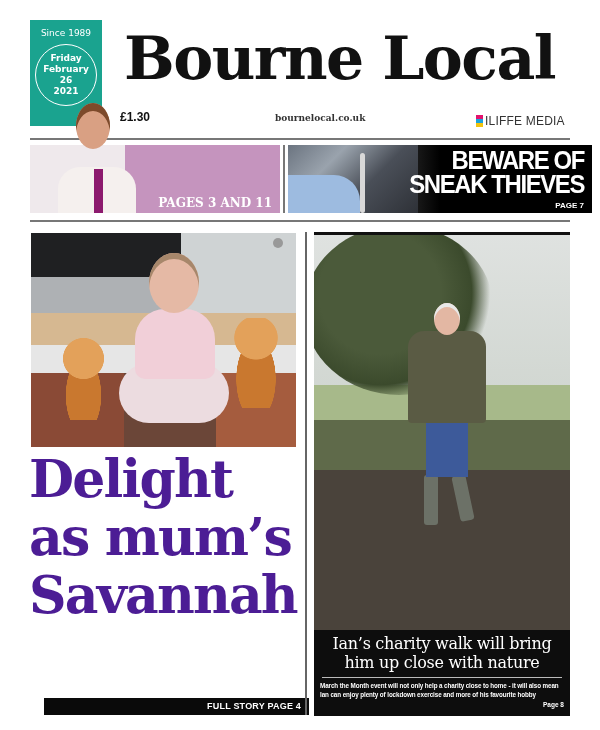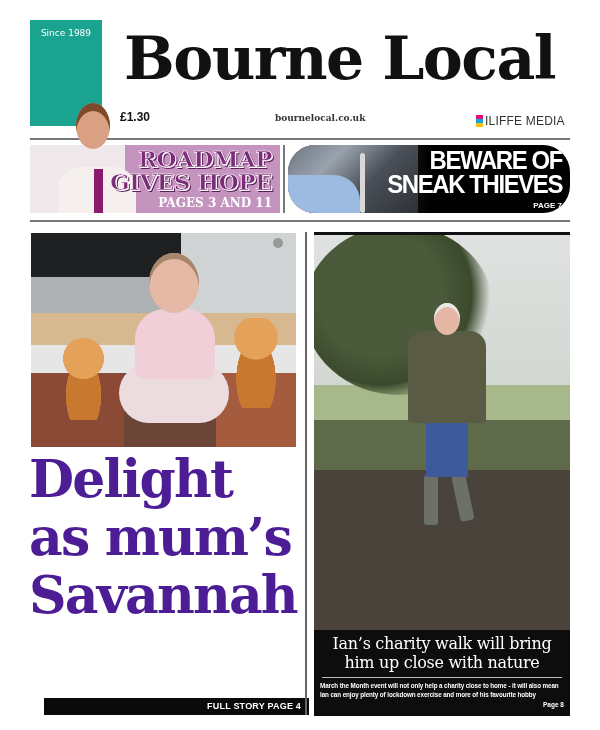--- a/index.html
+++ b/index.html
@@ -19,21 +19,21 @@
   .rule { position: absolute; height: 2px; background: #777; }
 
   .teaser { position: absolute; top: 145px; height: 68px; overflow: hidden; }
   .teaser-1 { left: 30px; width: 250px; background: linear-gradient(90deg, #efe9ec 0 38%, #c594be 38%); }
   .teaser-1 .figure { position: absolute; left: 18px; top: 0; width: 88px; height: 68px; }
   .teaser-1 .shirt { position: absolute; left: 10px; top: 22px; width: 78px; height: 46px; background: #f5f0ee; border-radius: 22px 22px 0 0; }
   .teaser-1 .tie { position: absolute; left: 46px; top: 24px; width: 9px; height: 44px; background: #8c1a6e; }
   .teaser-1 .hl { position: absolute; right: 8px; top: 2px; text-align: right; font-family: "DejaVu Serif", serif; font-weight: bold; font-size: 23px; line-height: 23px; color: #7d2c7a; -webkit-text-stroke: 0.6px #fff; text-shadow: 1px 1px 0 #fff, 2px 2px 0 #5a1e58; letter-spacing: -0.5px; }
   .teaser-1 .pg { position: absolute; right: 8px; bottom: 3px; color: #fff; font-family: "DejaVu Serif", serif; font-weight: bold; font-size: 12px; }
 
-  .teaser-2 { left: 288px; width: 282px; background: linear-gradient(90deg, #3a3f4a 0 28%, #1a1a1a 42%, #000 50%); border-radius: 27px; }
+  .teaser-2 { left: 288px; width: 304px; background: linear-gradient(90deg, #3a3f4a 0 28%, #1a1a1a 42%, #000 50%); }
   .teaser-2 .door { position: absolute; left: 0; top: 0; width: 130px; height: 68px; background: linear-gradient(135deg, #6b7480 0%, #9aa3ad 30%, #4a4f58 60%, #2e3137 100%); }
   .teaser-2 .handle { position: absolute; left: 72px; top: 8px; width: 5px; height: 60px; background: #d8d8d8; border-radius: 3px; }
   .teaser-2 .arm { position: absolute; left: 0; top: 30px; width: 72px; height: 38px; background: #9dbbe0; border-radius: 0 26px 0 0; }
   .teaser-2 .hl { position: absolute; right: 8px; top: 3px; text-align: right; color: #fff; font-family: "Liberation Sans", sans-serif; font-weight: bold; font-size: 26px; line-height: 24px; letter-spacing: -1.5px; transform: scaleX(0.92); transform-origin: right; }
   .teaser-2 .pg { position: absolute; right: 8px; bottom: 3px; color: #fff; font-weight: bold; font-size: 8px; }
 
   .vrule { position: absolute; left: 305px; top: 232px; width: 2px; height: 483px; background: #666; }
 
   .photo-1 { position: absolute; left: 31px; top: 233px; width: 265px; height: 214px; overflow: hidden; background: #c9c3bd; }
   .p1-oven { position: absolute; left: 0; top: 0; width: 150px; height: 80px; background: linear-gradient(180deg, #1f2022 0 55%, #aeb1b4 55% 100%); }
@@ -69,40 +69,41 @@
   .caption-box .pg { font-size: 6.5px; font-weight: bold; text-align: right; margin-top: 2px; }
 
   .lead-hl { position: absolute; left: 29px; top: 450px; width: 276px; font-family: "DejaVu Serif", serif; font-weight: bold; font-size: 52px; line-height: 58px; letter-spacing: -1.8px; color: #4c1d95; white-space: nowrap; }
   .lead-bar { position: absolute; left: 44px; top: 698px; width: 265px; height: 17px; background: #0a0a0a; color: #fff; font-size: 9px; font-weight: bold; text-align: right; padding: 3px 8px; letter-spacing: 0.2px; }
 </style>
 </head>
 <body>
 
 <div class="date-box">
   <div class="since">Since 1989</div>
+  <div class="circle">
+    <span>Friday</span>
+    <span>February 26</span>
+    <span>2021</span>
+  </div>
 </div>
 
 <div class="masthead-title">Bourne Local</div>
 <div class="price">£1.30</div>
 <div class="website">bournelocal.co.uk</div>
 <div class="publisher">
   <span class="pub-logo"></span>
   <span>ILIFFE MEDIA</span>
 </div>
 
 <div class="rule" style="left:30px; top:138px; width:540px;"></div>
 
 <div class="teaser teaser-1">
   <div class="figure">
     <div class="shirt"></div>
     <div class="tie"></div>
-  </div>
-  <div class="hl">
-    <div>ROADMAP</div>
-    <div>GIVES HOPE</div>
   </div>
   <div class="pg">PAGES 3 AND 11</div>
 </div>
 
 <div style="position:absolute; left:76px; top:103px; width:34px; height:46px; border-radius:50%; background:#d9a083; box-shadow: inset 0 8px 0 #7d4a2b;"></div>
 
 <div class="rule" style="left:283px; top:145px; width:2px; height:68px;"></div>
 
 <div class="teaser teaser-2">
   <div class="door"></div>

